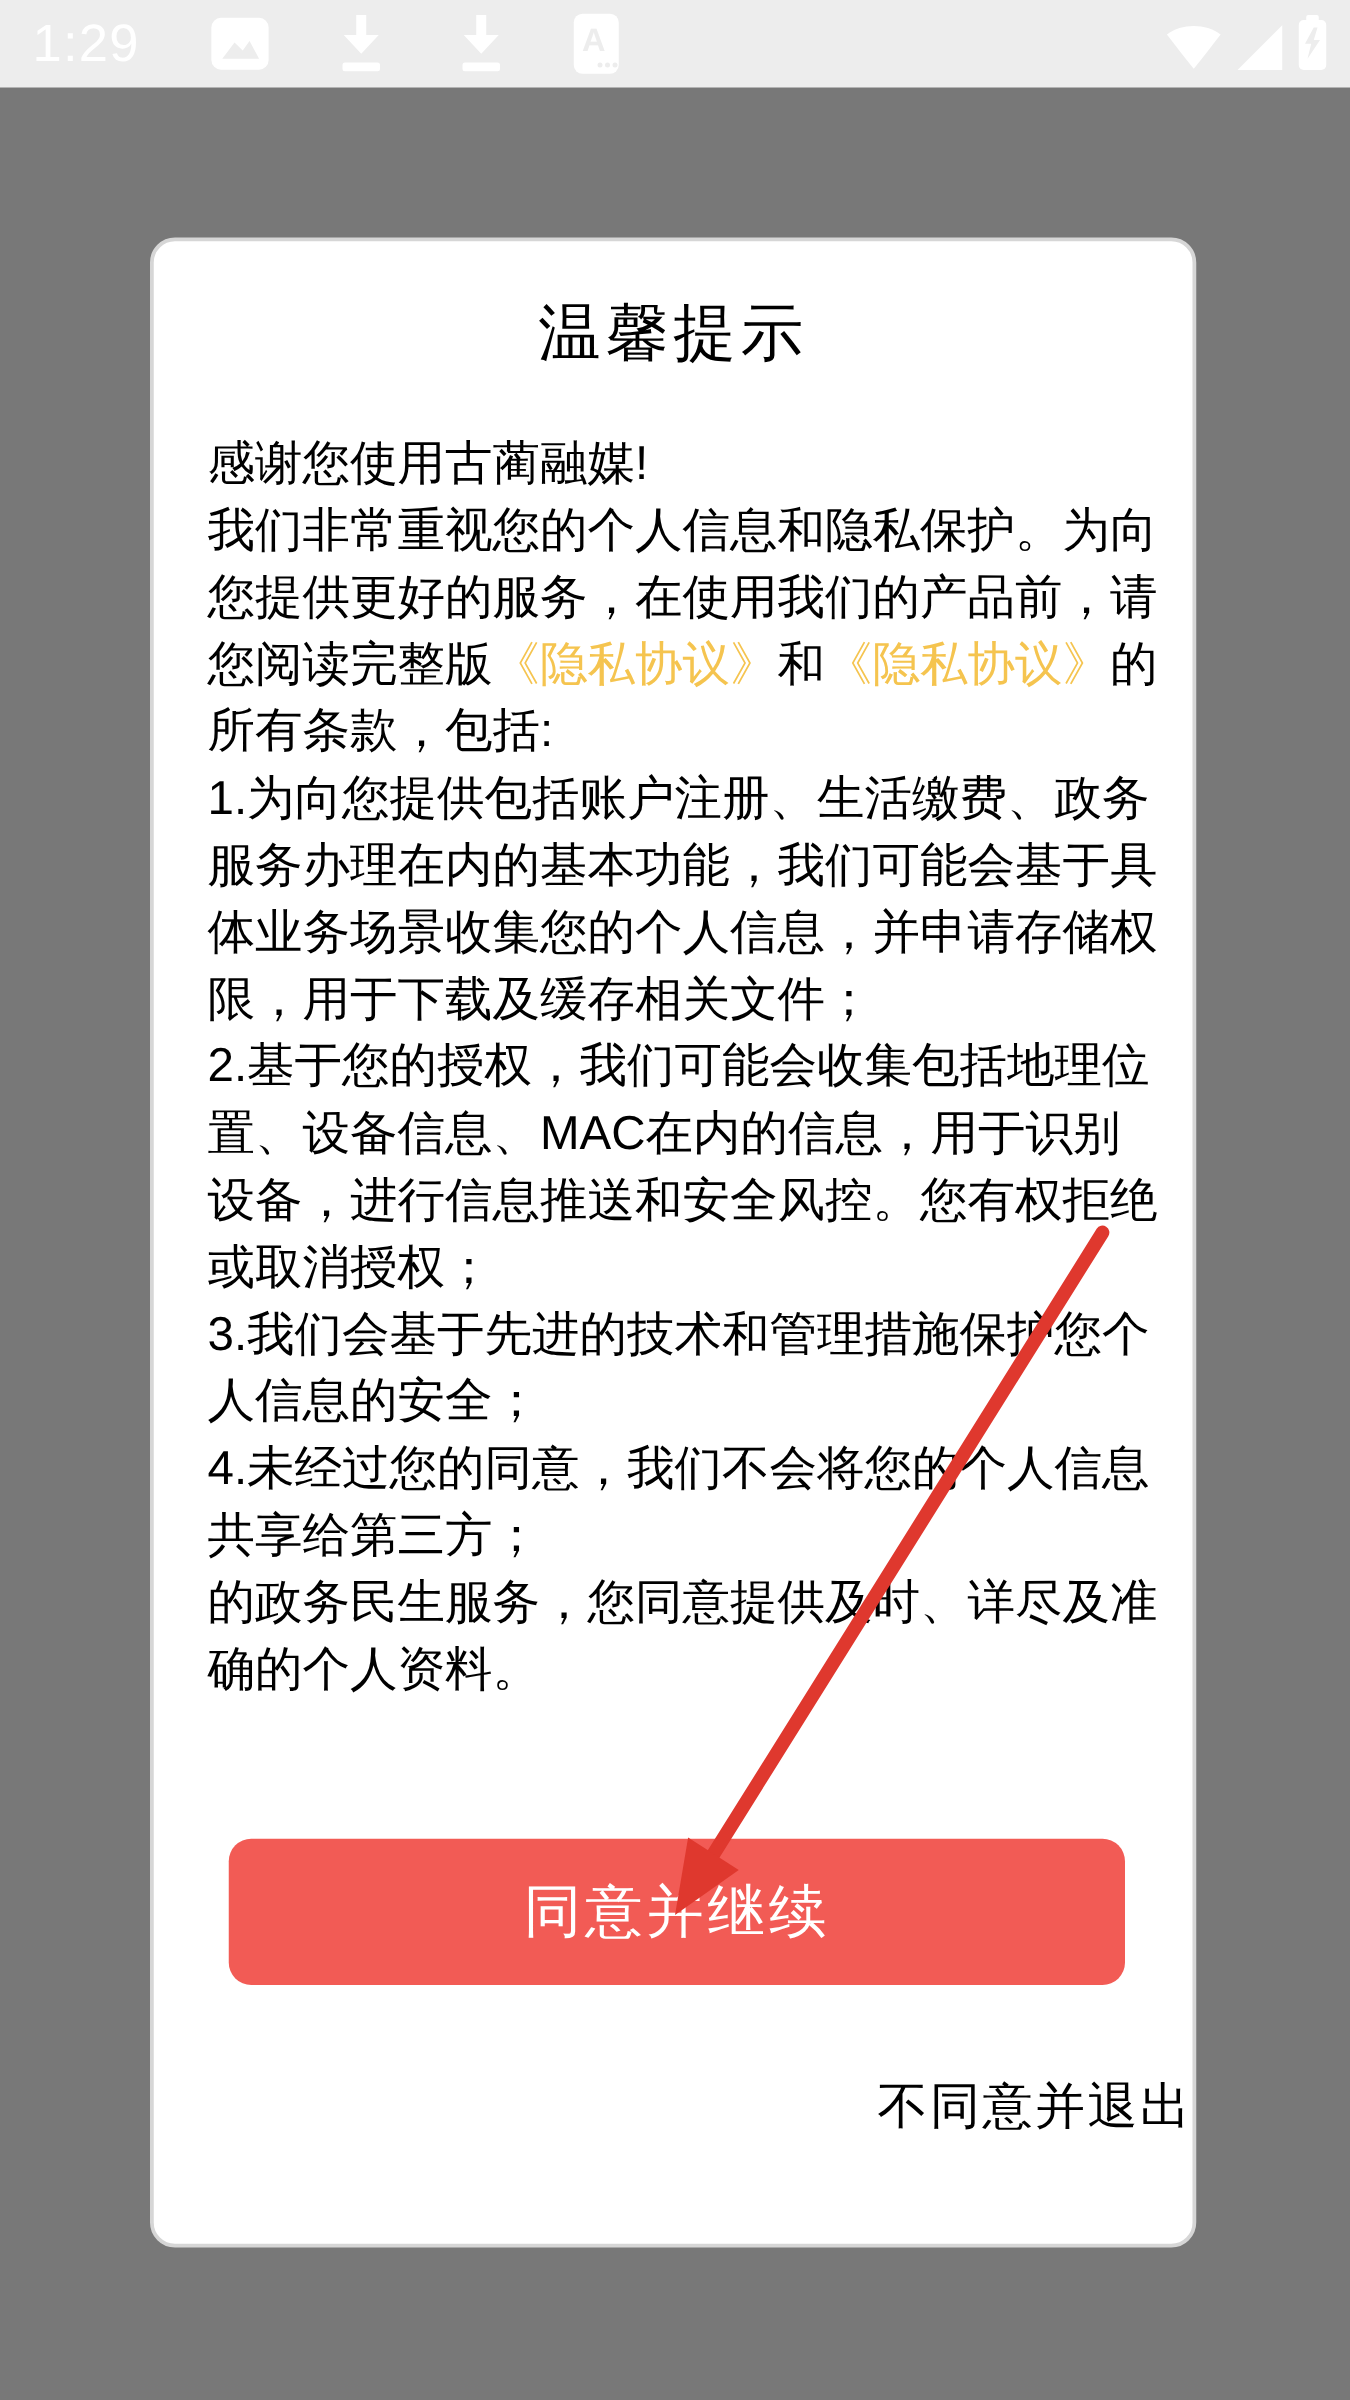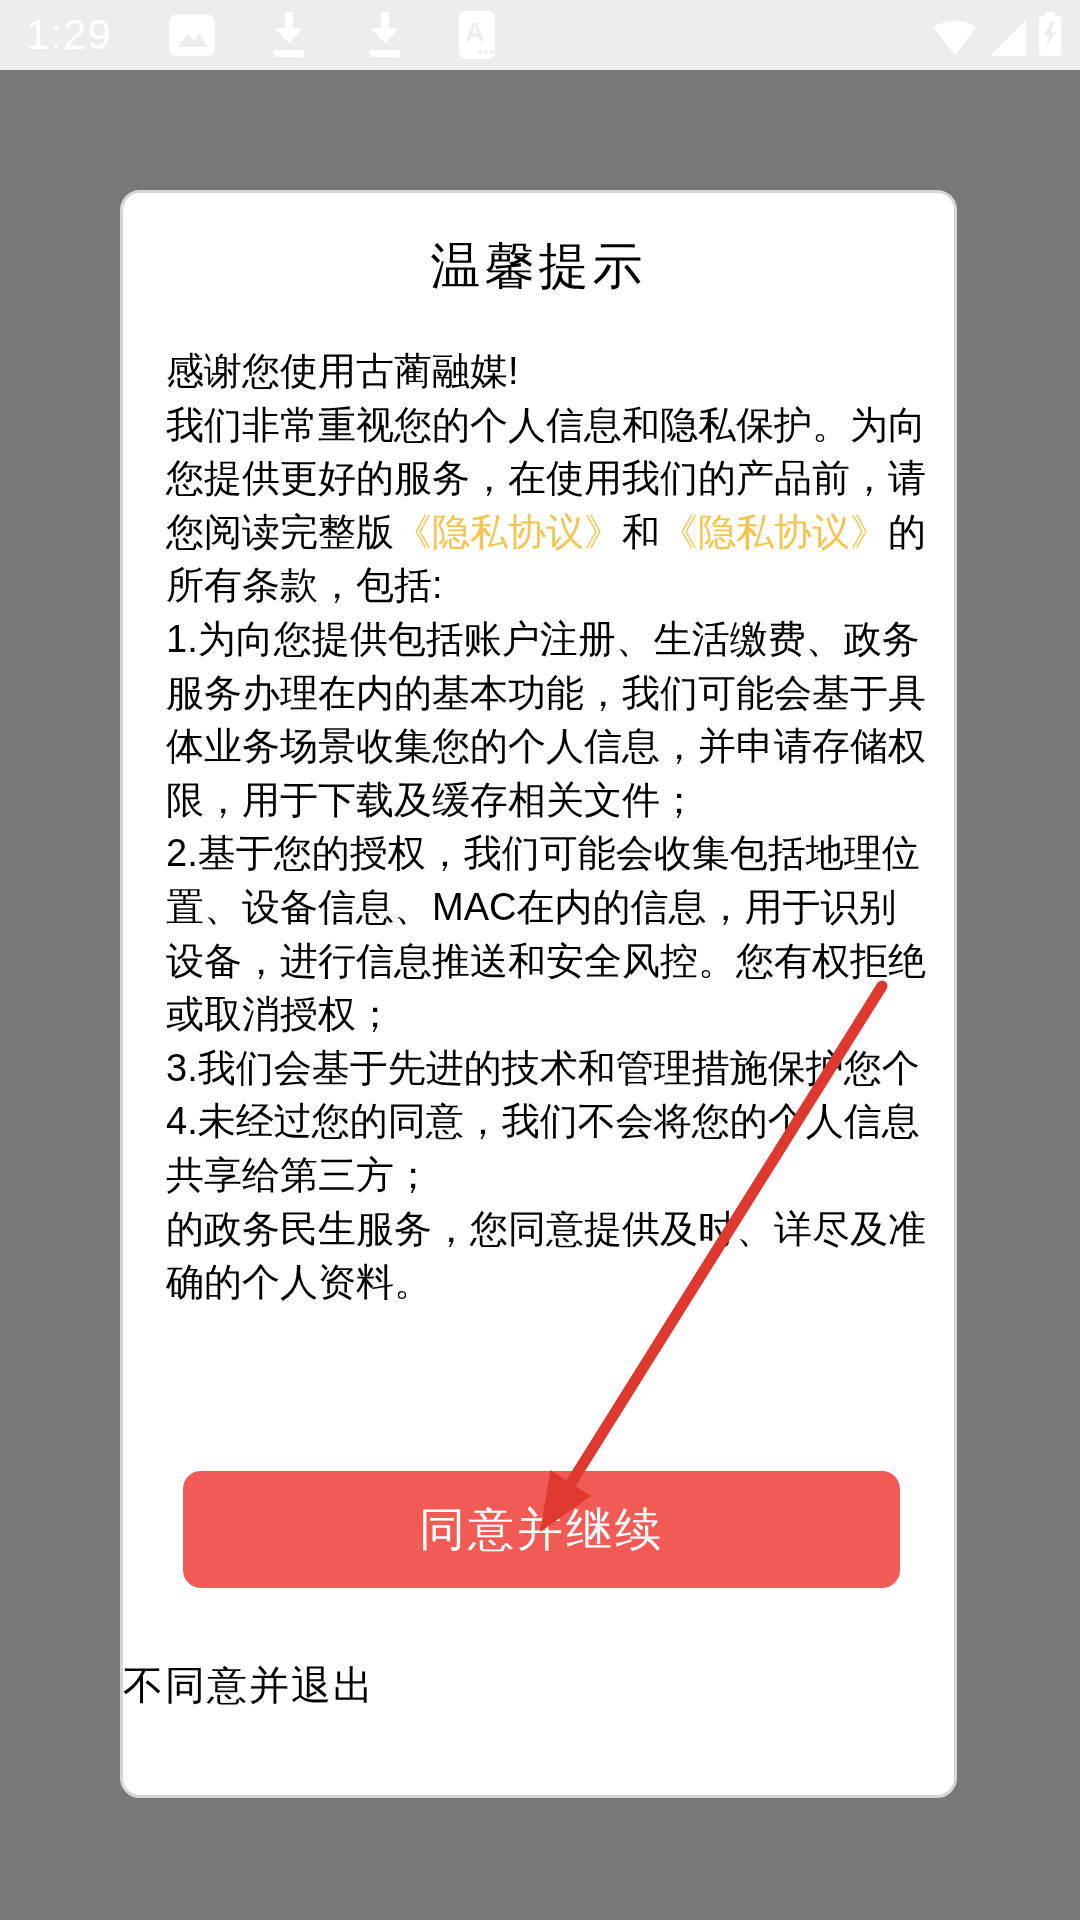--- a/index.html
+++ b/index.html
@@ -39,21 +39,21 @@
   }
   .dialog-body .link{color:var(--link);}
   .agree-button{
     position:absolute;left:60px;top:1278px;width:717px;height:117px;
     background:var(--agree-button-bg);border:none;border-radius:18px;
     color:var(--agree-button-text);font-size:46px;letter-spacing:3px;
     font-family:inherit;display:flex;align-items:center;justify-content:center;
   }
   .disagree-button{
     position:absolute;top:1472px;left:0;width:100%;height:40px;line-height:40px;
-    text-align:left;font-size:40px;letter-spacing:2px;color:var(--text);
+    text-align:right;font-size:40px;letter-spacing:2px;color:var(--text);
     background:none;border:none;font-family:inherit;
   }
   
   .arrow-overlay{position:absolute;top:0;left:0;width:1080px;height:1920px;pointer-events:none;}
 </style>
 </head>
 <body>
 
 <div class="status-bar">
   <div class="status-left">
@@ -117,20 +117,21 @@
       <div class="line"><span>所有条款，包括:</span></div>
       <div class="line"><span>1.为向您提供包括账户注册、生活缴费、政务</span></div>
       <div class="line"><span>服务办理在内的基本功能，我们可能会基于具</span></div>
       <div class="line"><span>体业务场景收集您的个人信息，并申请存储权</span></div>
       <div class="line"><span>限，用于下载及缓存相关文件；</span></div>
       <div class="line"><span>2.基于您的授权，我们可能会收集包括地理位</span></div>
       <div class="line"><span>置、设备信息、MAC在内的信息，用于识别</span></div>
       <div class="line"><span>设备，进行信息推送和安全风控。您有权拒绝</span></div>
       <div class="line"><span>或取消授权；</span></div>
       <div class="line"><span>3.我们会基于先进的技术和管理措施保护您个</span></div>
+      <div class="line"><span>人信息的安全；</span></div>
       <div class="line"><span>4.未经过您的同意，我们不会将您的个人信息</span></div>
       <div class="line"><span>共享给第三方；</span></div>
       <div class="line"><span>的政务民生服务，您同意提供及时、详尽及准</span></div>
       <div class="line"><span>确的个人资料。</span></div>
     </div>
   <button class="agree-button">
     <span>同意并继续</span>
   </button>
   <button class="disagree-button">不同意并退出</button>
 </div>

